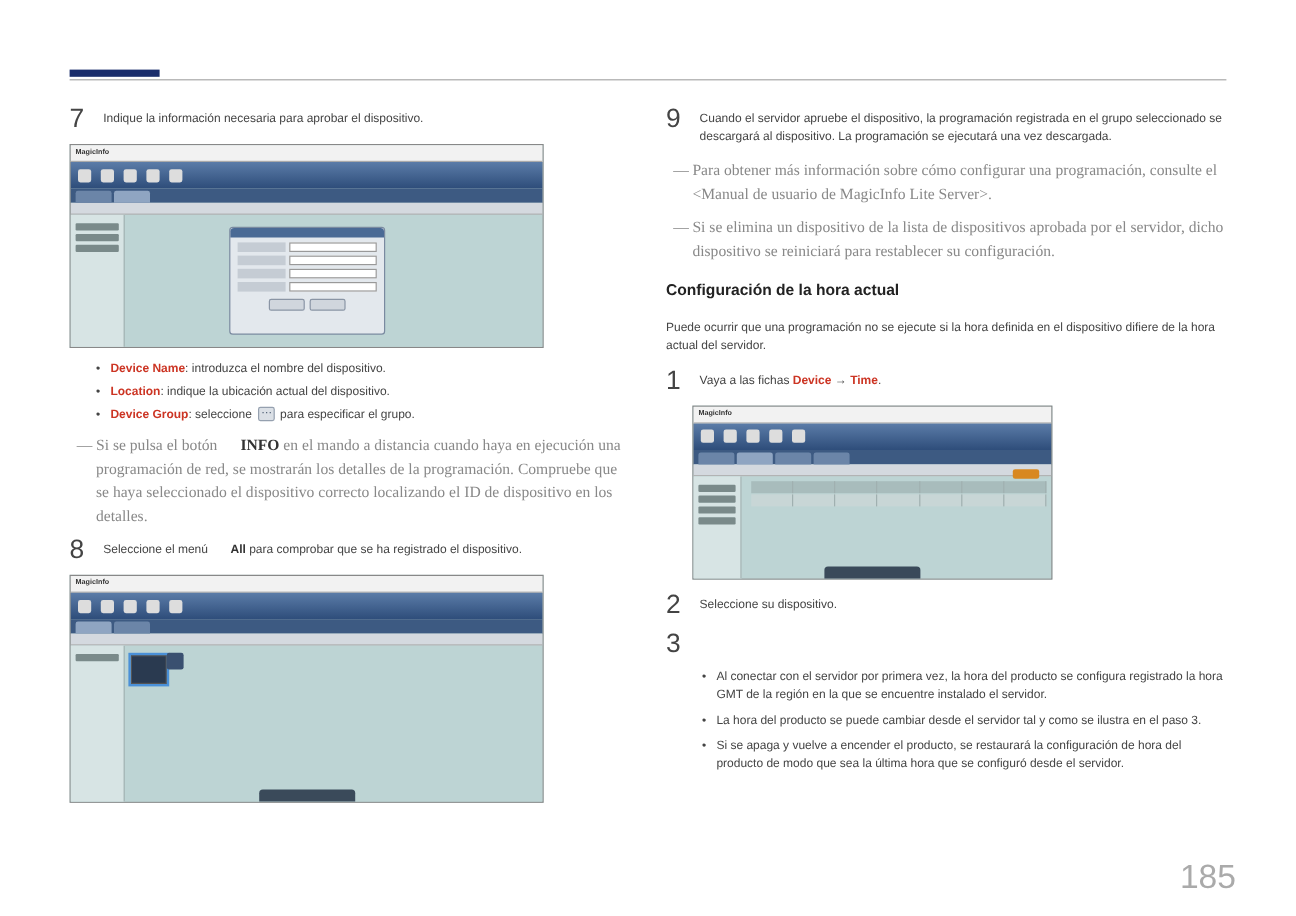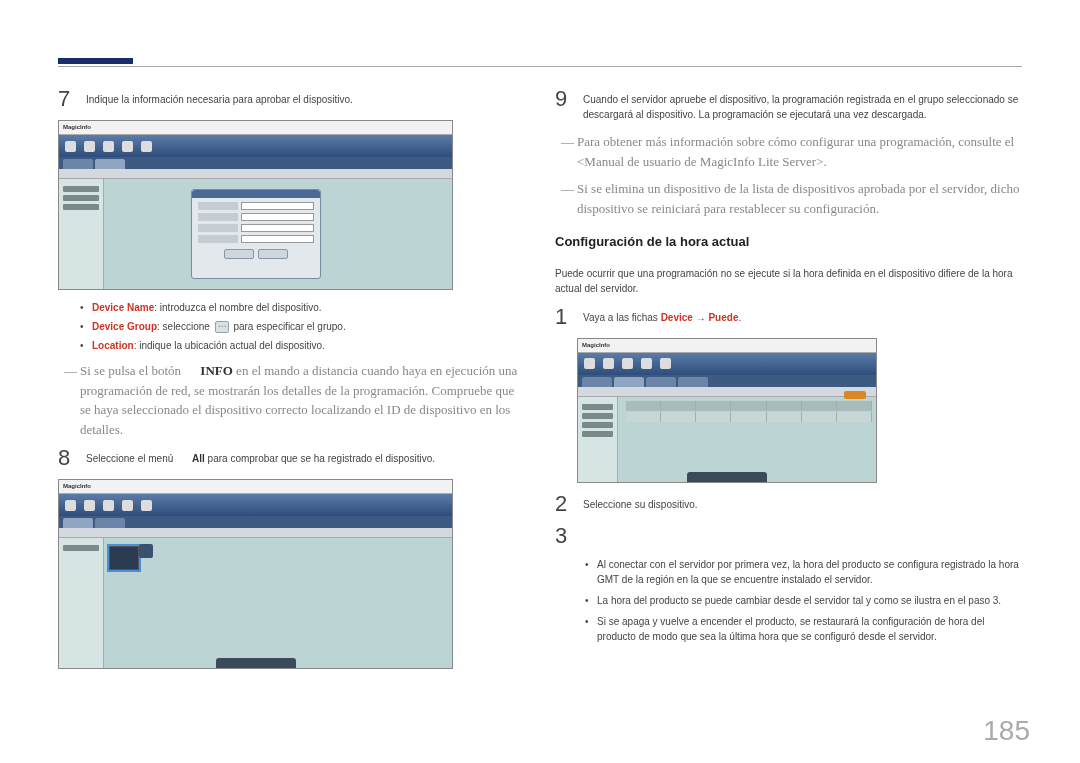--- a/index.html
+++ b/index.html
@@ -253,24 +253,24 @@
           </div>
         </div>
       </div>
     </div>
 
     <div class="bullet-list">
       <div class="bullet-item bullet-dot">
         <span class="red">Device Name</span><span>: introduzca el nombre del dispositivo.</span>
       </div>
       <div class="bullet-item bullet-dot">
+        <span class="red">Location</span><span>: indique la ubicación actual del dispositivo.</span>
+      </div>
+      <div class="bullet-item bullet-dot">
         <span class="red">Device Group</span><span>: seleccione </span><span class="btn-inline"></span><span> para especificar el grupo.</span>
-      </div>
-      <div class="bullet-item bullet-dot">
-        <span class="red">Location</span><span>: indique la ubicación actual del dispositivo.</span>
       </div>
     </div>
 
     <div class="dash-note">
       <span>Si se pulsa el botón </span><span class="bold">INFO</span><span> en el mando a distancia cuando haya en ejecución una programación de red, se mostrarán los detalles de la programación. Compruebe que se haya seleccionado el dispositivo correcto localizando el ID de dispositivo en los detalles.</span>
     </div>
 
     <div class="step">
       <div class="step-num">8</div>
       <div class="step-text">
@@ -317,21 +317,21 @@
 
     <div class="dash-note">Para obtener más información sobre cómo configurar una programación, consulte el &lt;Manual de usuario de MagicInfo Lite Server&gt;.</div>
     <div class="dash-note">Si se elimina un dispositivo de la lista de dispositivos aprobada por el servidor, dicho dispositivo se reiniciará para restablecer su configuración.</div>
 
     <h3 class="section-h">Configuración de la hora actual</h3>
     <div style="color:#444; margin-bottom:10px;margin-top:14px;">Puede ocurrir que una programación no se ejecute si la hora definida en el dispositivo difiere de la hora actual del servidor.</div>
 
     <div class="step">
       <div class="step-num">1</div>
       <div class="step-text">
-        <span>Vaya a las fichas </span><span class="red">Device</span><span> → </span><span class="red">Puede</span><span>.</span>
+        <span>Vaya a las fichas </span><span class="red">Device</span><span> → </span><span class="red">Time</span><span>.</span>
       </div>
     </div>
 
     <div class="screenshot sc-right">
       <div class="sc-header">
         <span class="sc-logo">MagicInfo</span>
       </div>
       <div class="sc-toolbar">
         <div class="sc-icon"></div>
         <div class="sc-icon"></div>

